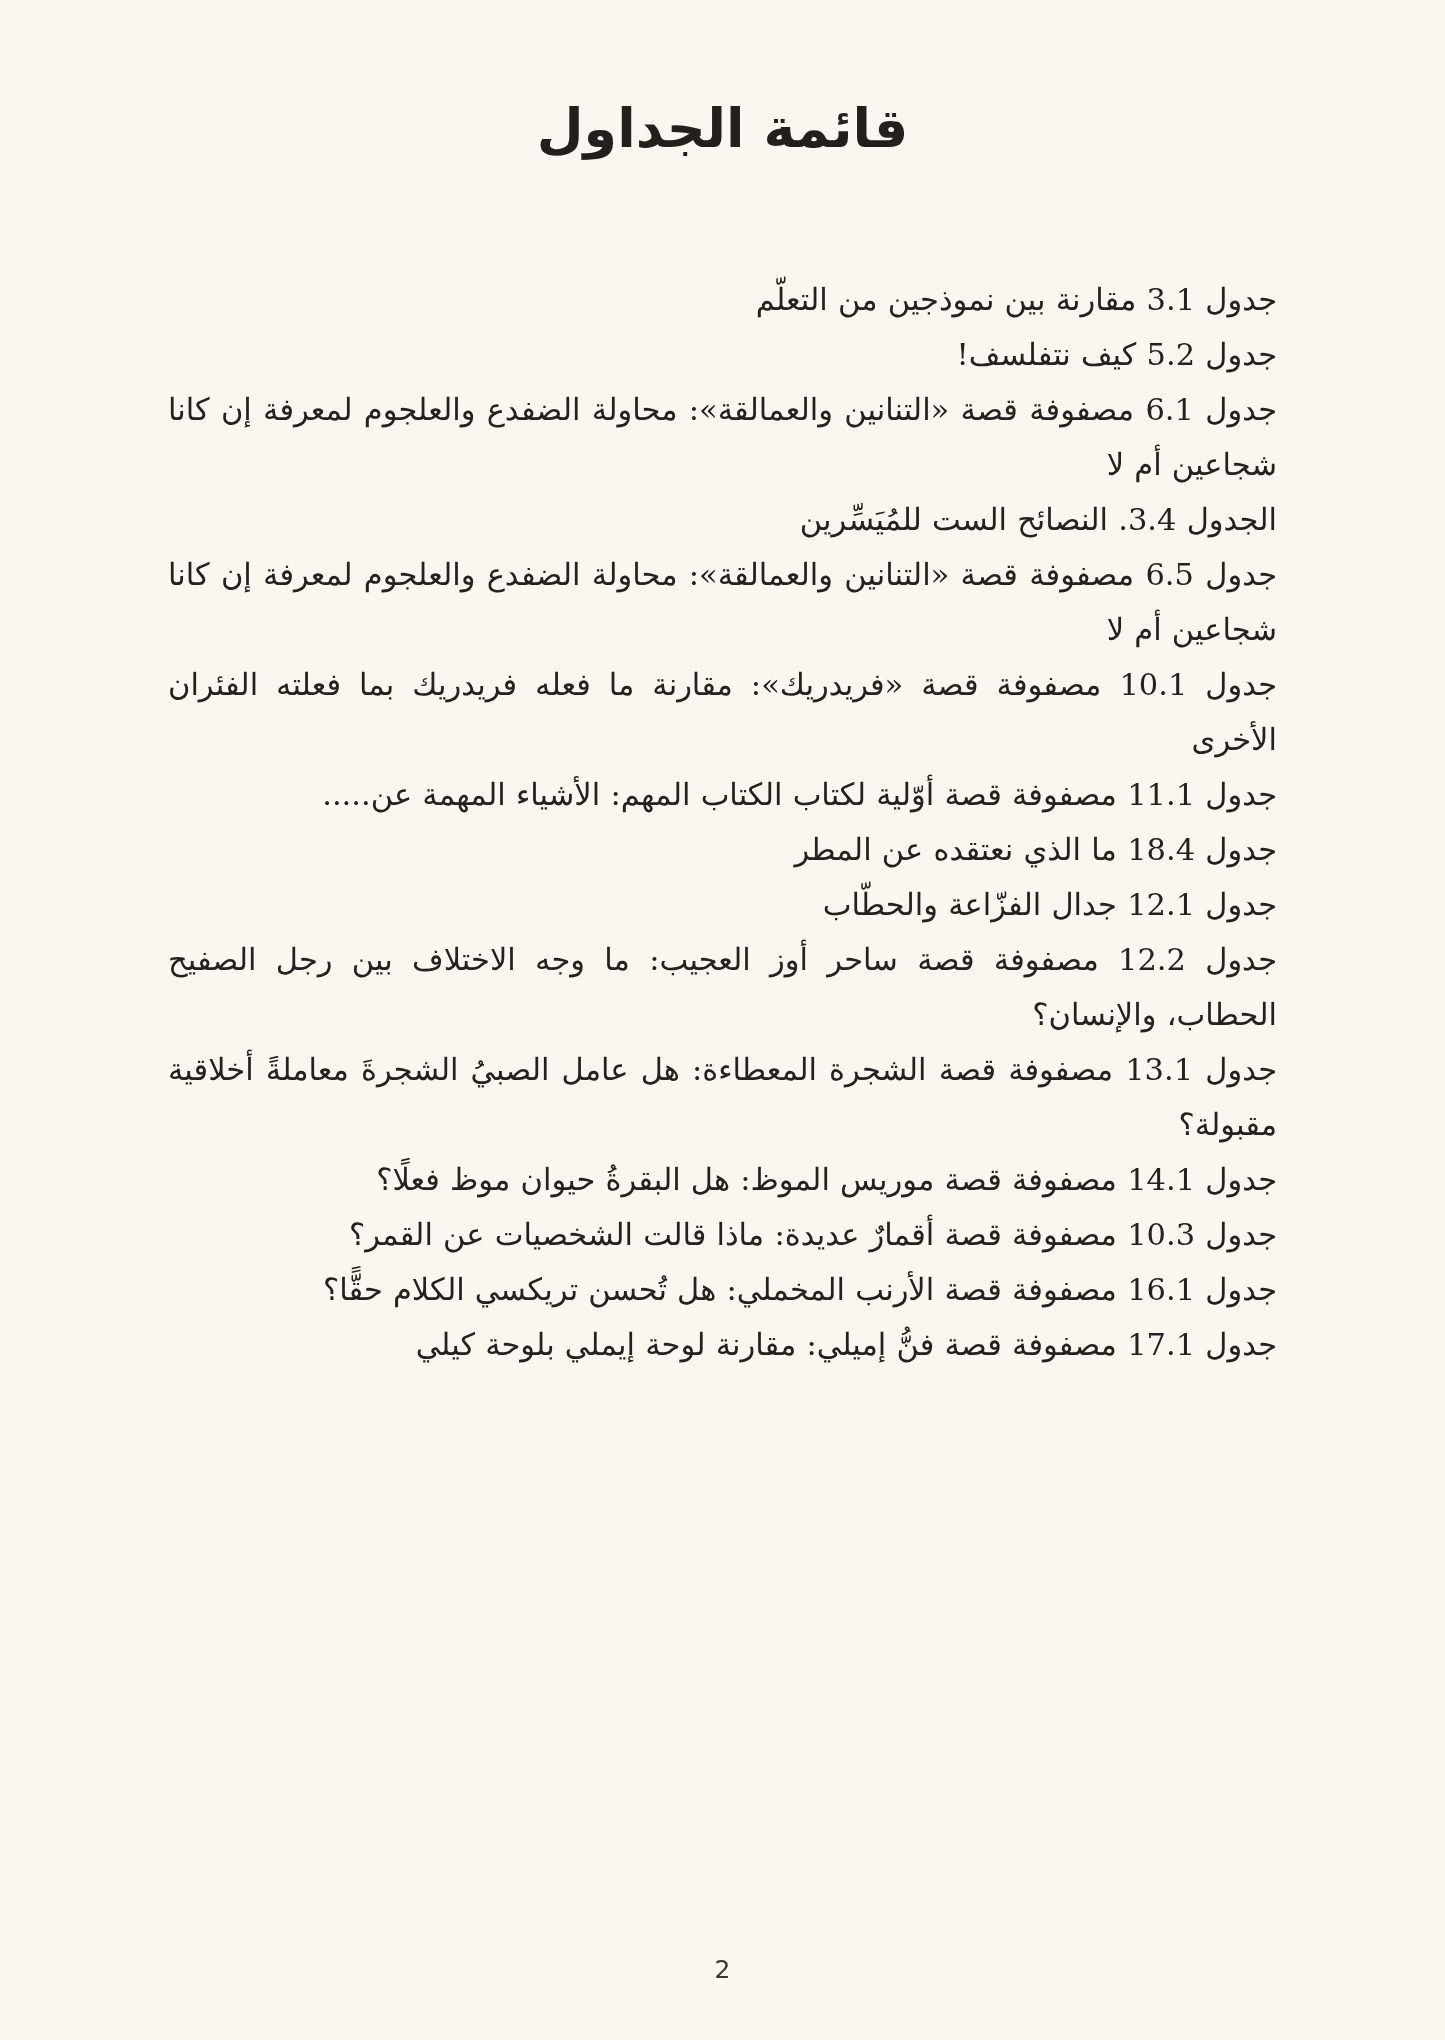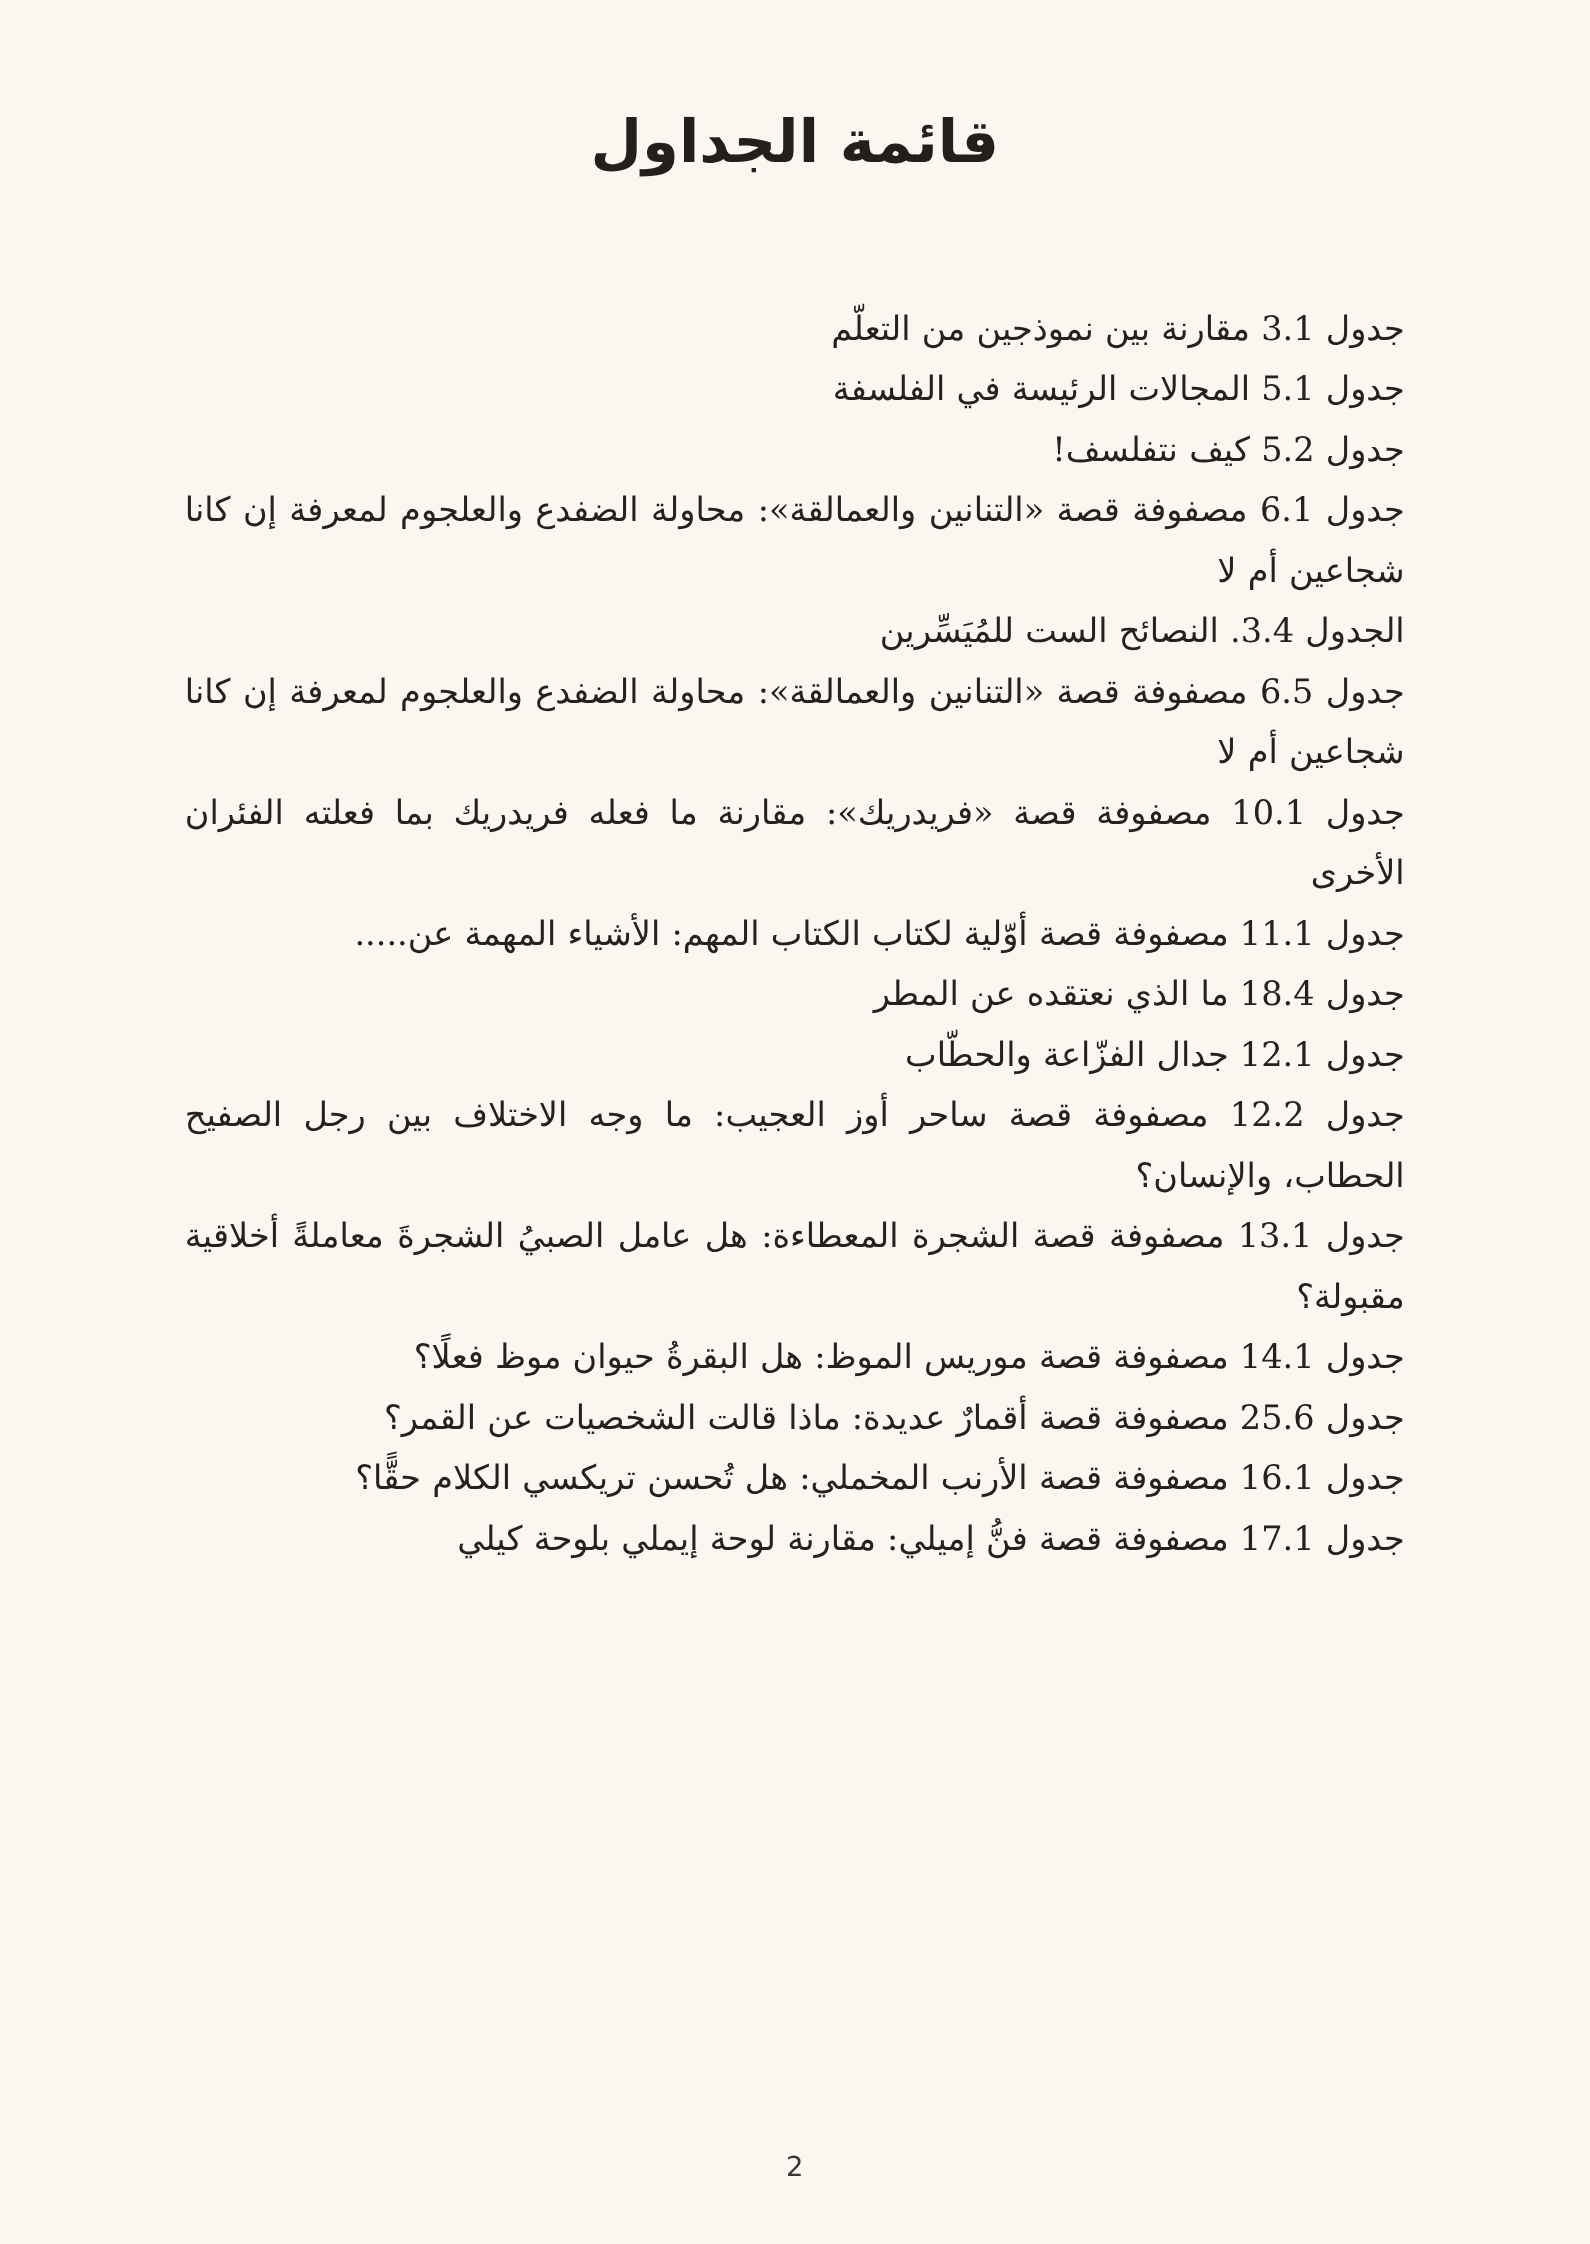--- a/index.html
+++ b/index.html
@@ -90,32 +90,31 @@
 </style>
 </head>
 <body>
 
 <div class="page">
 
   <h1 class="page-title">قائمة الجداول</h1>
 
   <div class="lot-list">
     <p class="lot-entry single">جدول 3.1 مقارنة بين نموذجين من التعلّم</p>
-    <p class="lot-entry single">جدول 5.1 المجالات الرئيسة في الفلسفة</p>
     <p class="lot-entry single">جدول 5.2  كيف نتفلسف!</p>
     <p class="lot-entry wrap">جدول 6.1 مصفوفة قصة «التنانين والعمالقة»: محاولة الضفدع والعلجوم لمعرفة إن كانا شجاعين أم لا</p>
     <p class="lot-entry single">الجدول 3.4. النصائح الست للمُيَسِّرين</p>
     <p class="lot-entry wrap">جدول 6.5 مصفوفة قصة «التنانين والعمالقة»: محاولة الضفدع والعلجوم لمعرفة إن كانا شجاعين أم لا</p>
     <p class="lot-entry wrap">جدول 10.1 مصفوفة قصة «فريدريك»: مقارنة ما فعله فريدريك بما فعلته الفئران الأخرى</p>
     <p class="lot-entry single">جدول 11.1 مصفوفة قصة أوّلية لكتاب الكتاب المهم: الأشياء المهمة عن.....</p>
     <p class="lot-entry single">جدول 18.4 ما الذي نعتقده عن المطر</p>
     <p class="lot-entry single">جدول 12.1 جدال الفزّاعة والحطّاب</p>
     <p class="lot-entry wrap">جدول 12.2 مصفوفة قصة ساحر أوز العجيب: ما وجه الاختلاف بين رجل الصفيح الحطاب، والإنسان؟</p>
     <p class="lot-entry wrap">جدول 13.1 مصفوفة قصة الشجرة المعطاءة: هل عامل الصبيُ الشجرةَ معاملةً أخلاقية مقبولة؟</p>
     <p class="lot-entry single">جدول 14.1 مصفوفة قصة موريس الموظ: هل البقرةُ حيوان موظ فعلًا؟</p>
-    <p class="lot-entry single">جدول 25.6 مصفوفة قصة أقمارٌ عديدة: ماذا قالت الشخصيات عن القمر؟</p>
+    <p class="lot-entry single">جدول 10.3 مصفوفة قصة أقمارٌ عديدة: ماذا قالت الشخصيات عن القمر؟</p>
     <p class="lot-entry single">جدول 16.1 مصفوفة قصة الأرنب المخملي: هل تُحسن تريكسي الكلام حقًّا؟</p>
     <p class="lot-entry single">جدول 17.1 مصفوفة قصة فنُّ إميلي: مقارنة لوحة إيملي بلوحة كيلي</p>
   </div>
 
   <div class="folio">2</div>
 
 </div>
 
 </body></html>

